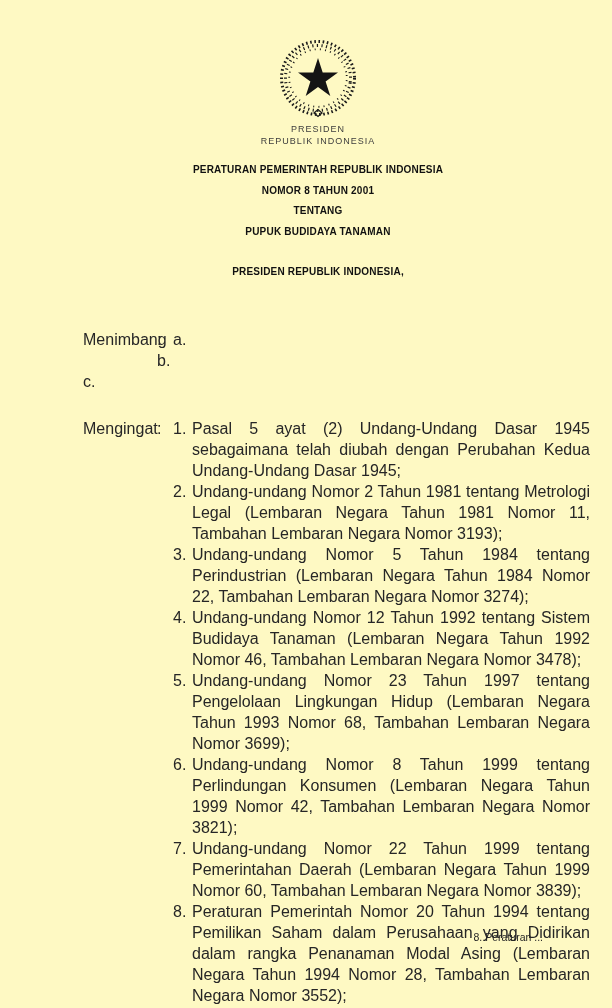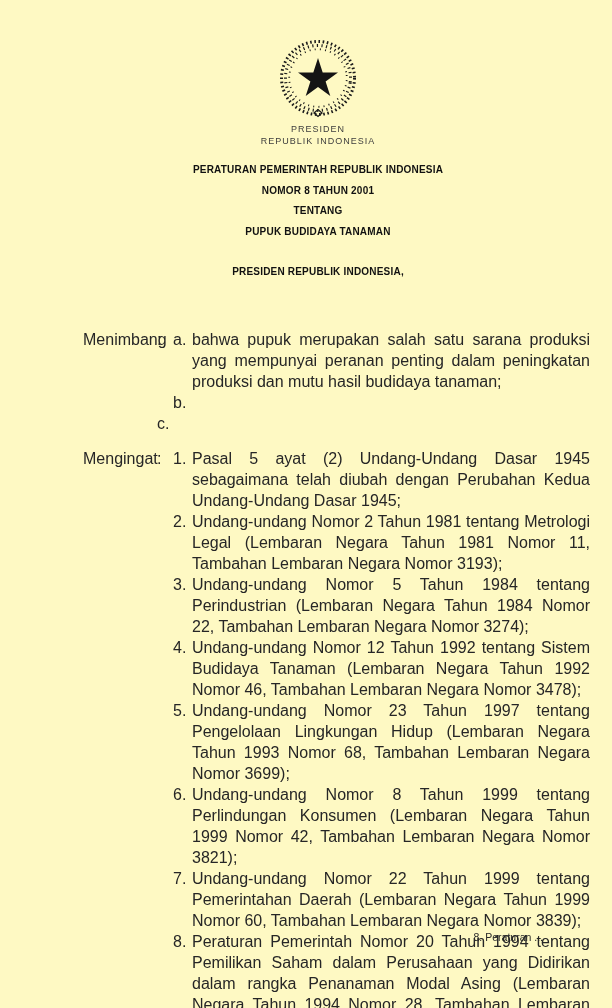--- a/index.html
+++ b/index.html
@@ -71,21 +71,21 @@
     font-size: 16px;
     line-height: 21px;
     color: #262626;
   }
   .clause-grid {
     display: grid;
     grid-template-columns: 74px 16px 19px 1fr;
     row-gap: 0;
   }
   .clause-grid.second {
-    margin-top: 14px;
+    margin-top: 26px;
   }
   .cell { min-height: 21px; }
   .cell.label { text-align: left; }
   .cell.colon { text-align: left; }
   .cell.marker { text-align: left; }
   .cell.text {
     text-align: justify;
     hyphens: none;
     -webkit-hyphens: none;
     word-spacing: normal;
@@ -129,21 +129,20 @@
   </div>
 
   <div class="salutation">PRESIDEN REPUBLIK INDONESIA,</div>
 
   <div class="doc-body">
 
     <div class="clause-grid">
       <div class="cell label">Menimbang</div>
       <div class="cell colon">:</div>
       <div class="cell marker">a.</div>
-      <div class="cell text">bahwa pupuk merupakan salah satu sarana produksi yang mempunyai peranan penting dalam peningkatan produksi dan mutu hasil budidaya tanaman;</div>
 
       <div class="cell label"></div>
       <div class="cell colon"></div>
       <div class="cell marker">b.</div>
 
       <div class="cell label"></div>
       <div class="cell colon"></div>
       <div class="cell marker">c.</div>
     </div>
 

